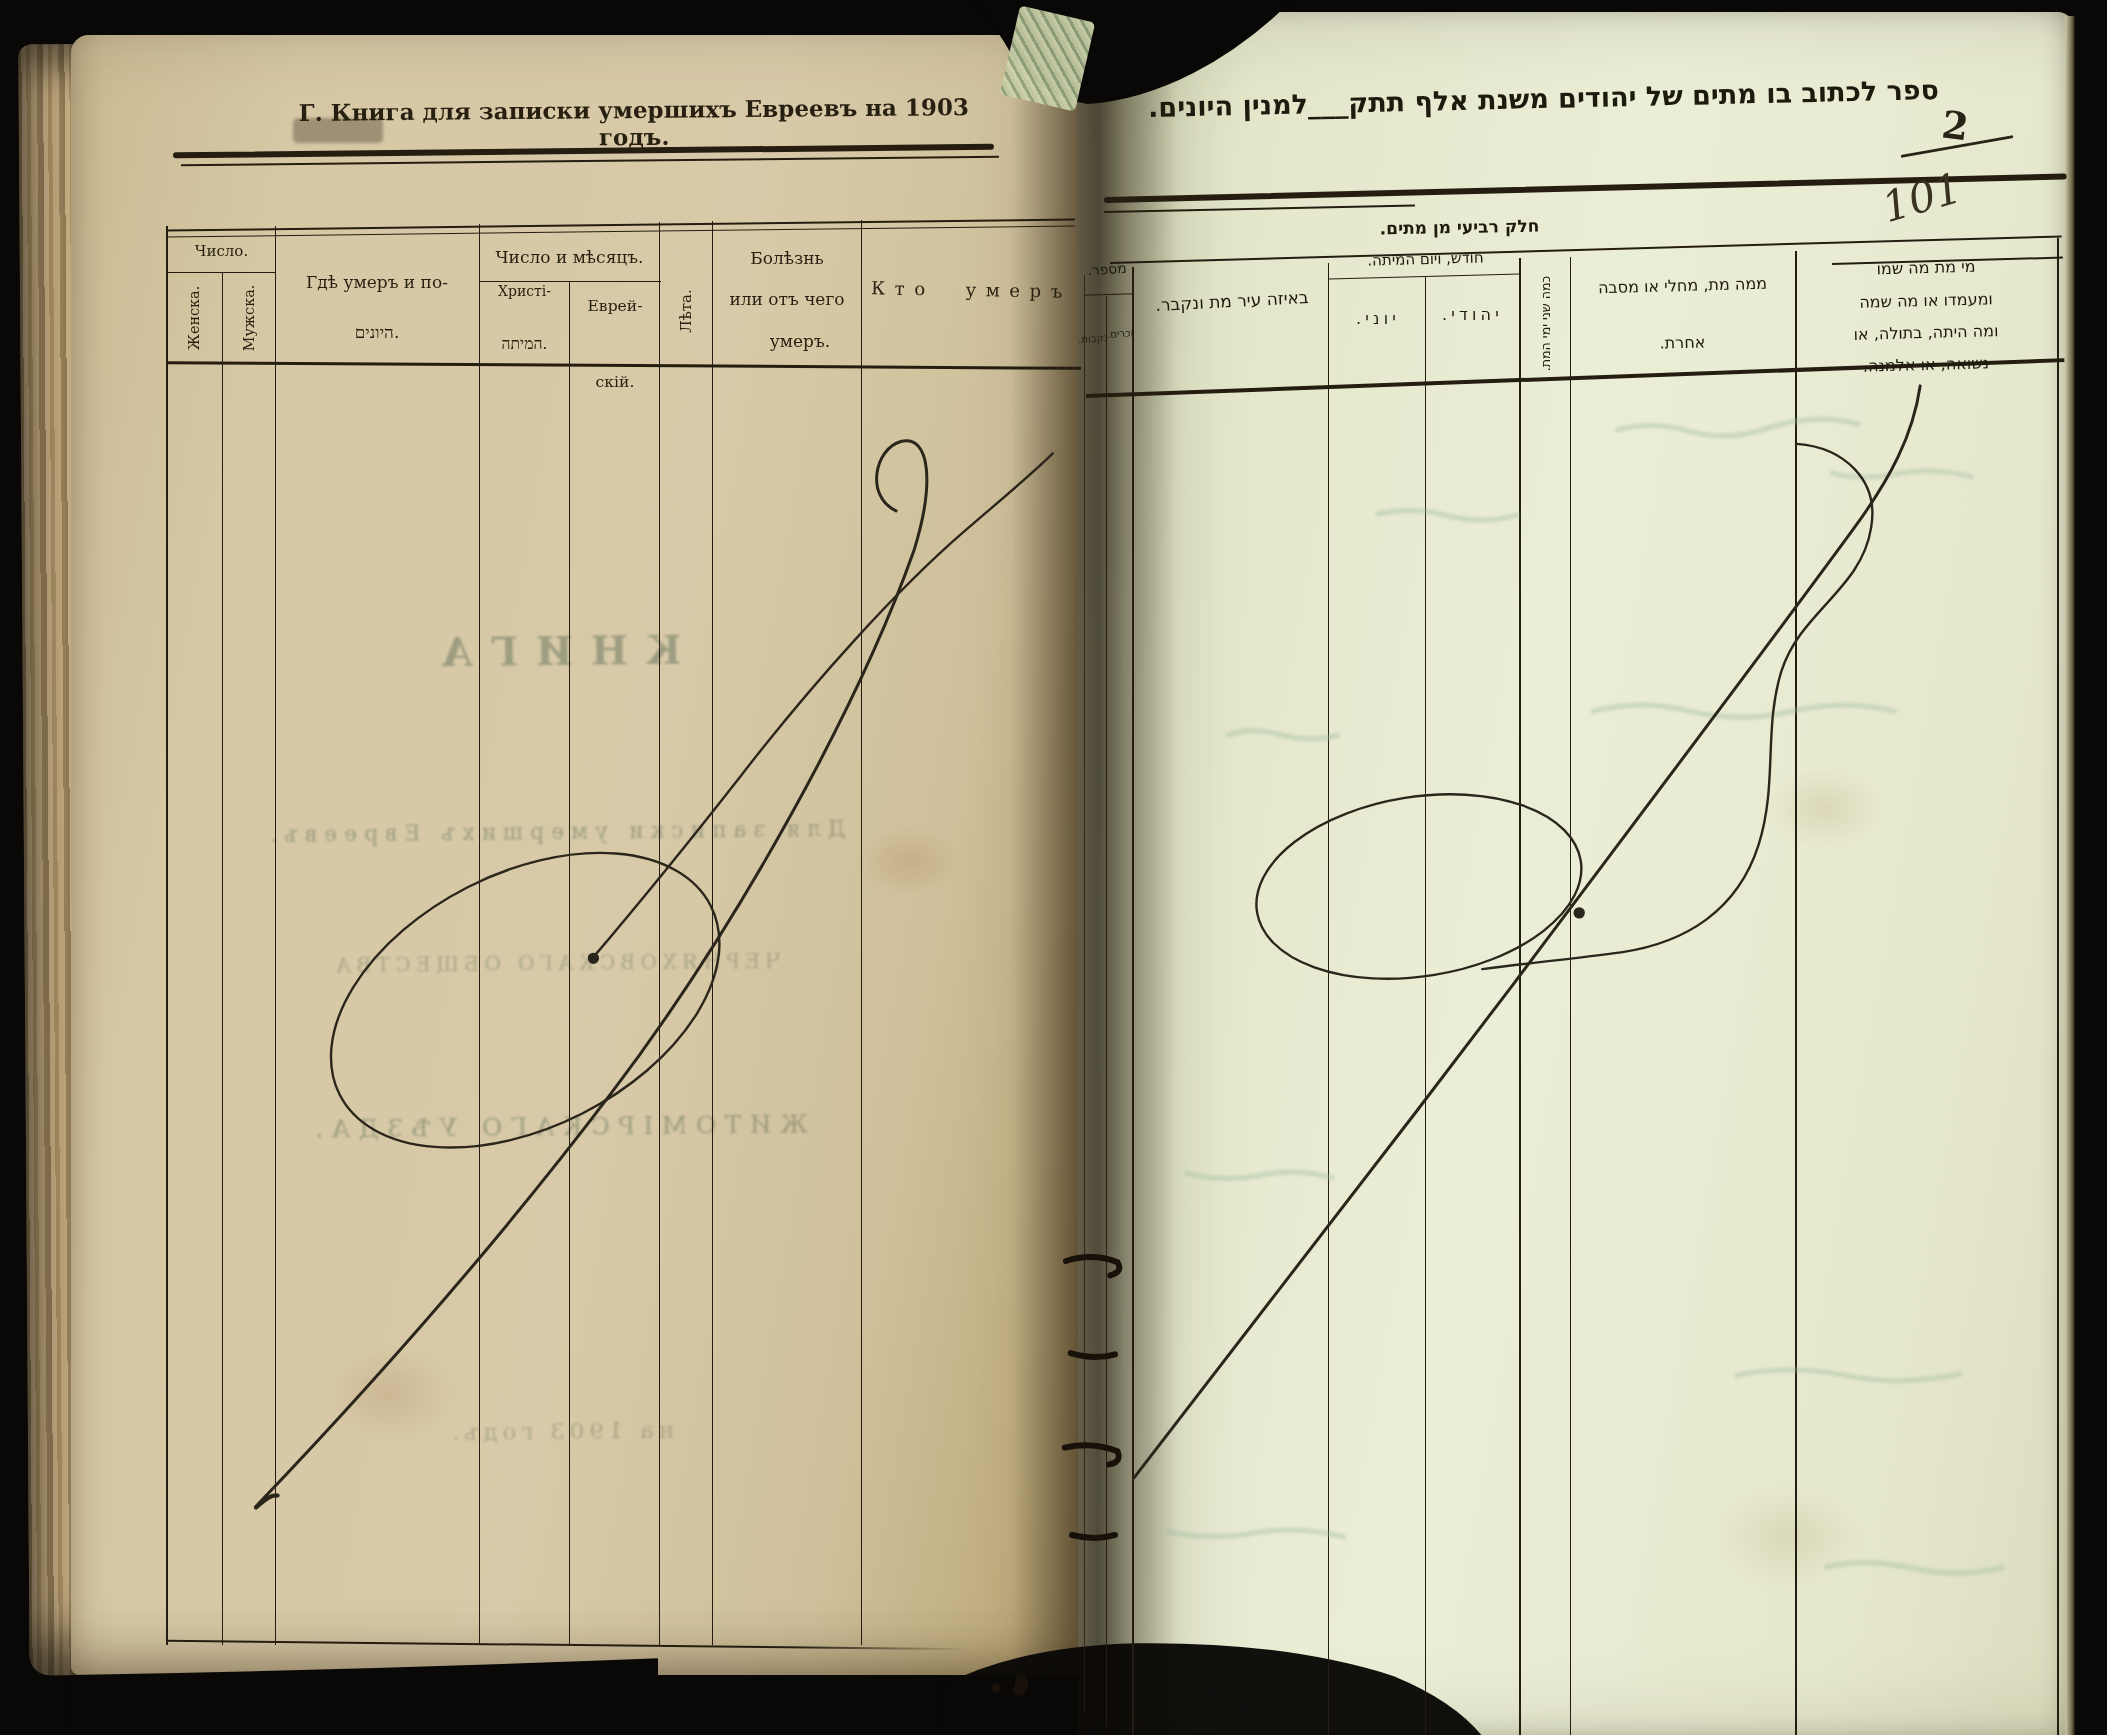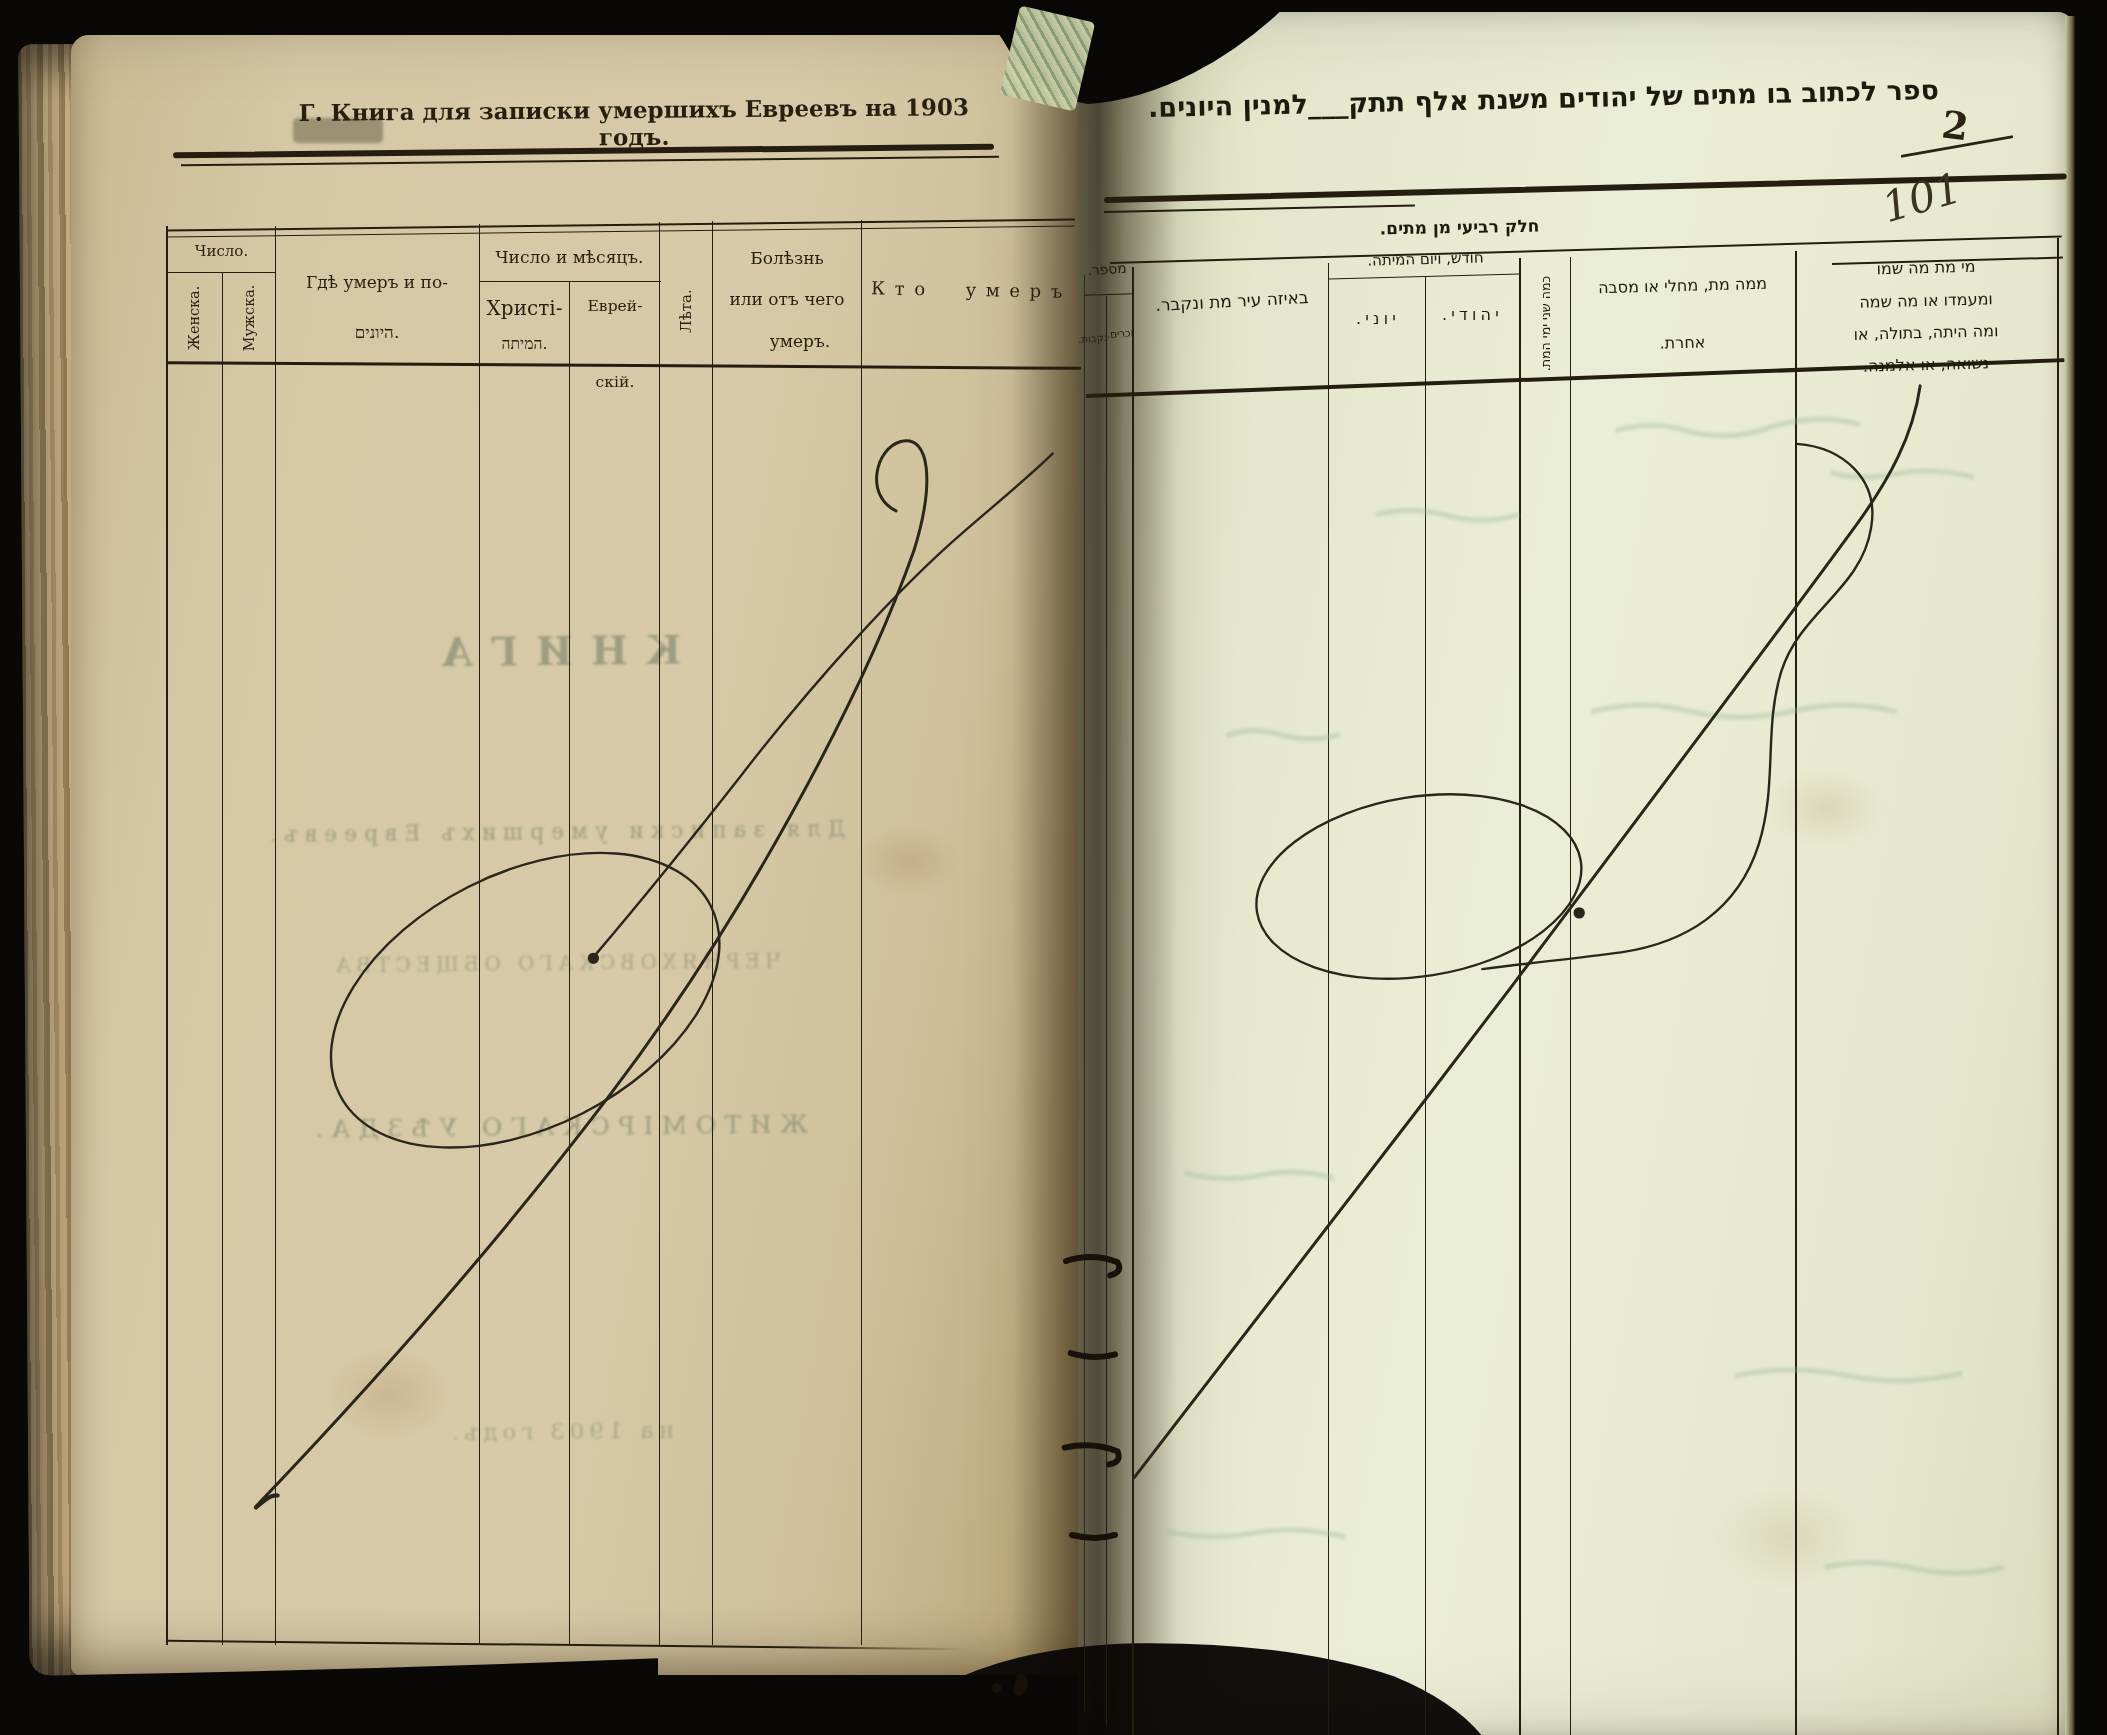--- a/index.html
+++ b/index.html
@@ -89,21 +89,21 @@
   <div class="abs vline" style="left:712px;top:221px;height:1424px;width:1.2px;"></div>
   <div class="abs vline" style="left:861px;top:220px;height:1425px;width:1.2px;"></div>
   <div class="abs hline" style="left:167px;top:1644px;width:802px;height:2.4px;transform:rotate(.6deg);background:linear-gradient(90deg,#241d10 78%,rgba(36,29,16,0));"></div>
 
   <div class="abs rus lbl" style="left:167px;top:244px;width:109px;font-size:15px;">Число.</div>
   <div class="abs rus vert" style="left:149px;top:310px;width:90px;font-size:14.4px;">Женска.</div>
   <div class="abs rus vert" style="left:204px;top:310px;width:90px;font-size:14.4px;">Мужска.</div>
   <div class="abs rus lbl" style="left:280px;top:274px;width:194px;font-size:17px;">Гдѣ умеръ и по-</div>
   <div class="abs rus lbl" style="left:280px;top:324px;width:194px;font-size:17px;">היונים.</div>
   <div class="abs rus lbl" style="left:480px;top:249px;width:179px;font-size:17px;">Число и мѣсяцъ.</div>
-  <div class="abs rus lbl" style="left:481px;top:298px;width:87px;font-size:20px;">Христі-</div>
+  <div class="abs rus lbl" style="left:481px;top:284px;width:87px;font-size:14px;">Христі-</div>
   <div class="abs rus lbl" style="left:481px;top:336px;width:87px;font-size:15.6px;">המיתה.</div>
   <div class="abs rus lbl" style="left:572px;top:298px;width:86px;font-size:15.6px;">Еврей-</div>
   <div class="abs rus lbl" style="left:572px;top:336px;width:86px;font-size:15.6px;margin-top:38px;">скій.</div>
   <div class="abs rus vert" style="left:647px;top:302px;width:78px;font-size:15px;">Лѣта.</div>
   <div class="abs rus lbl" style="left:714px;top:250px;width:146px;font-size:17px;">Болѣзнь</div>
   <div class="abs rus lbl" style="left:714px;top:291px;width:146px;font-size:17px;">или отъ чего</div>
   <div class="abs rus lbl" style="left:714px;top:333px;width:146px;font-size:17px;margin-left:13px;">умеръ.</div>
   <div class="abs rus lbl" style="left:867px;top:281px;width:209px;font-size:18px;letter-spacing:9.6px;word-spacing:15.6px;transform:rotate(1deg);">Кто умеръ</div>
 
   <div class="abs spot" style="left:855px;top:825px;width:108px;height:72px;background:radial-gradient(ellipse,rgba(160,110,60,.22),rgba(160,110,60,0) 70%);"></div>

